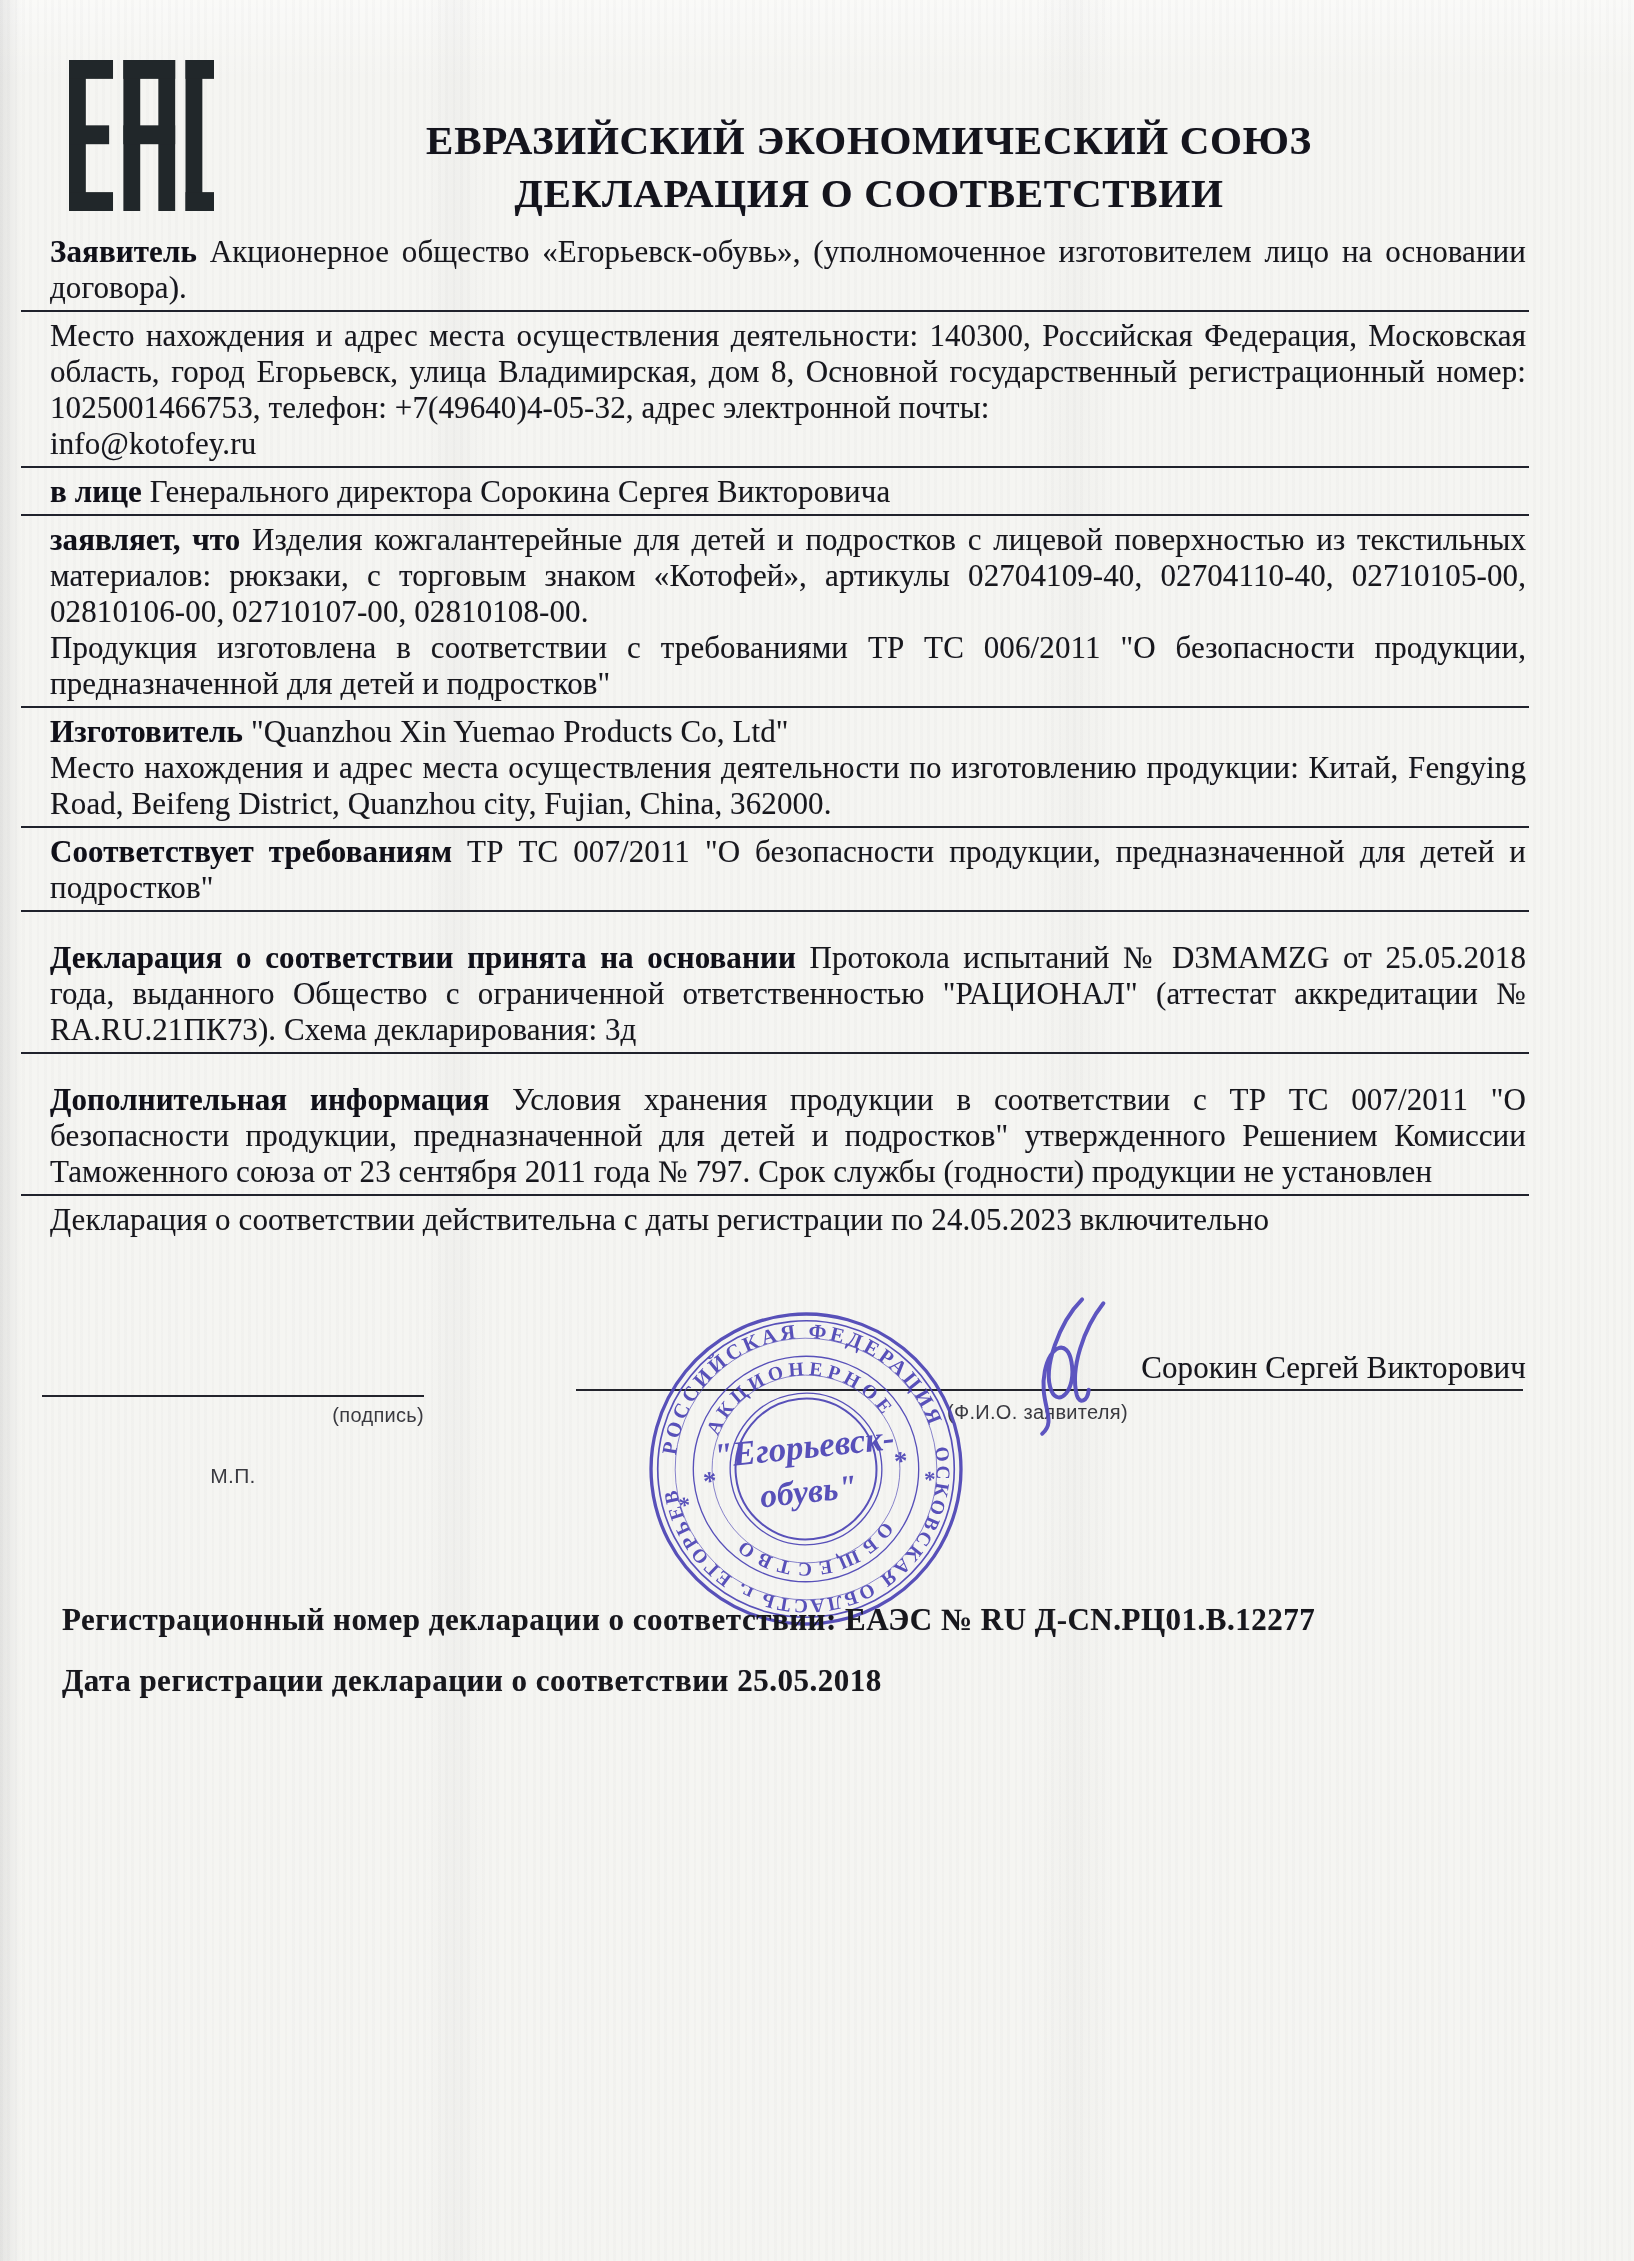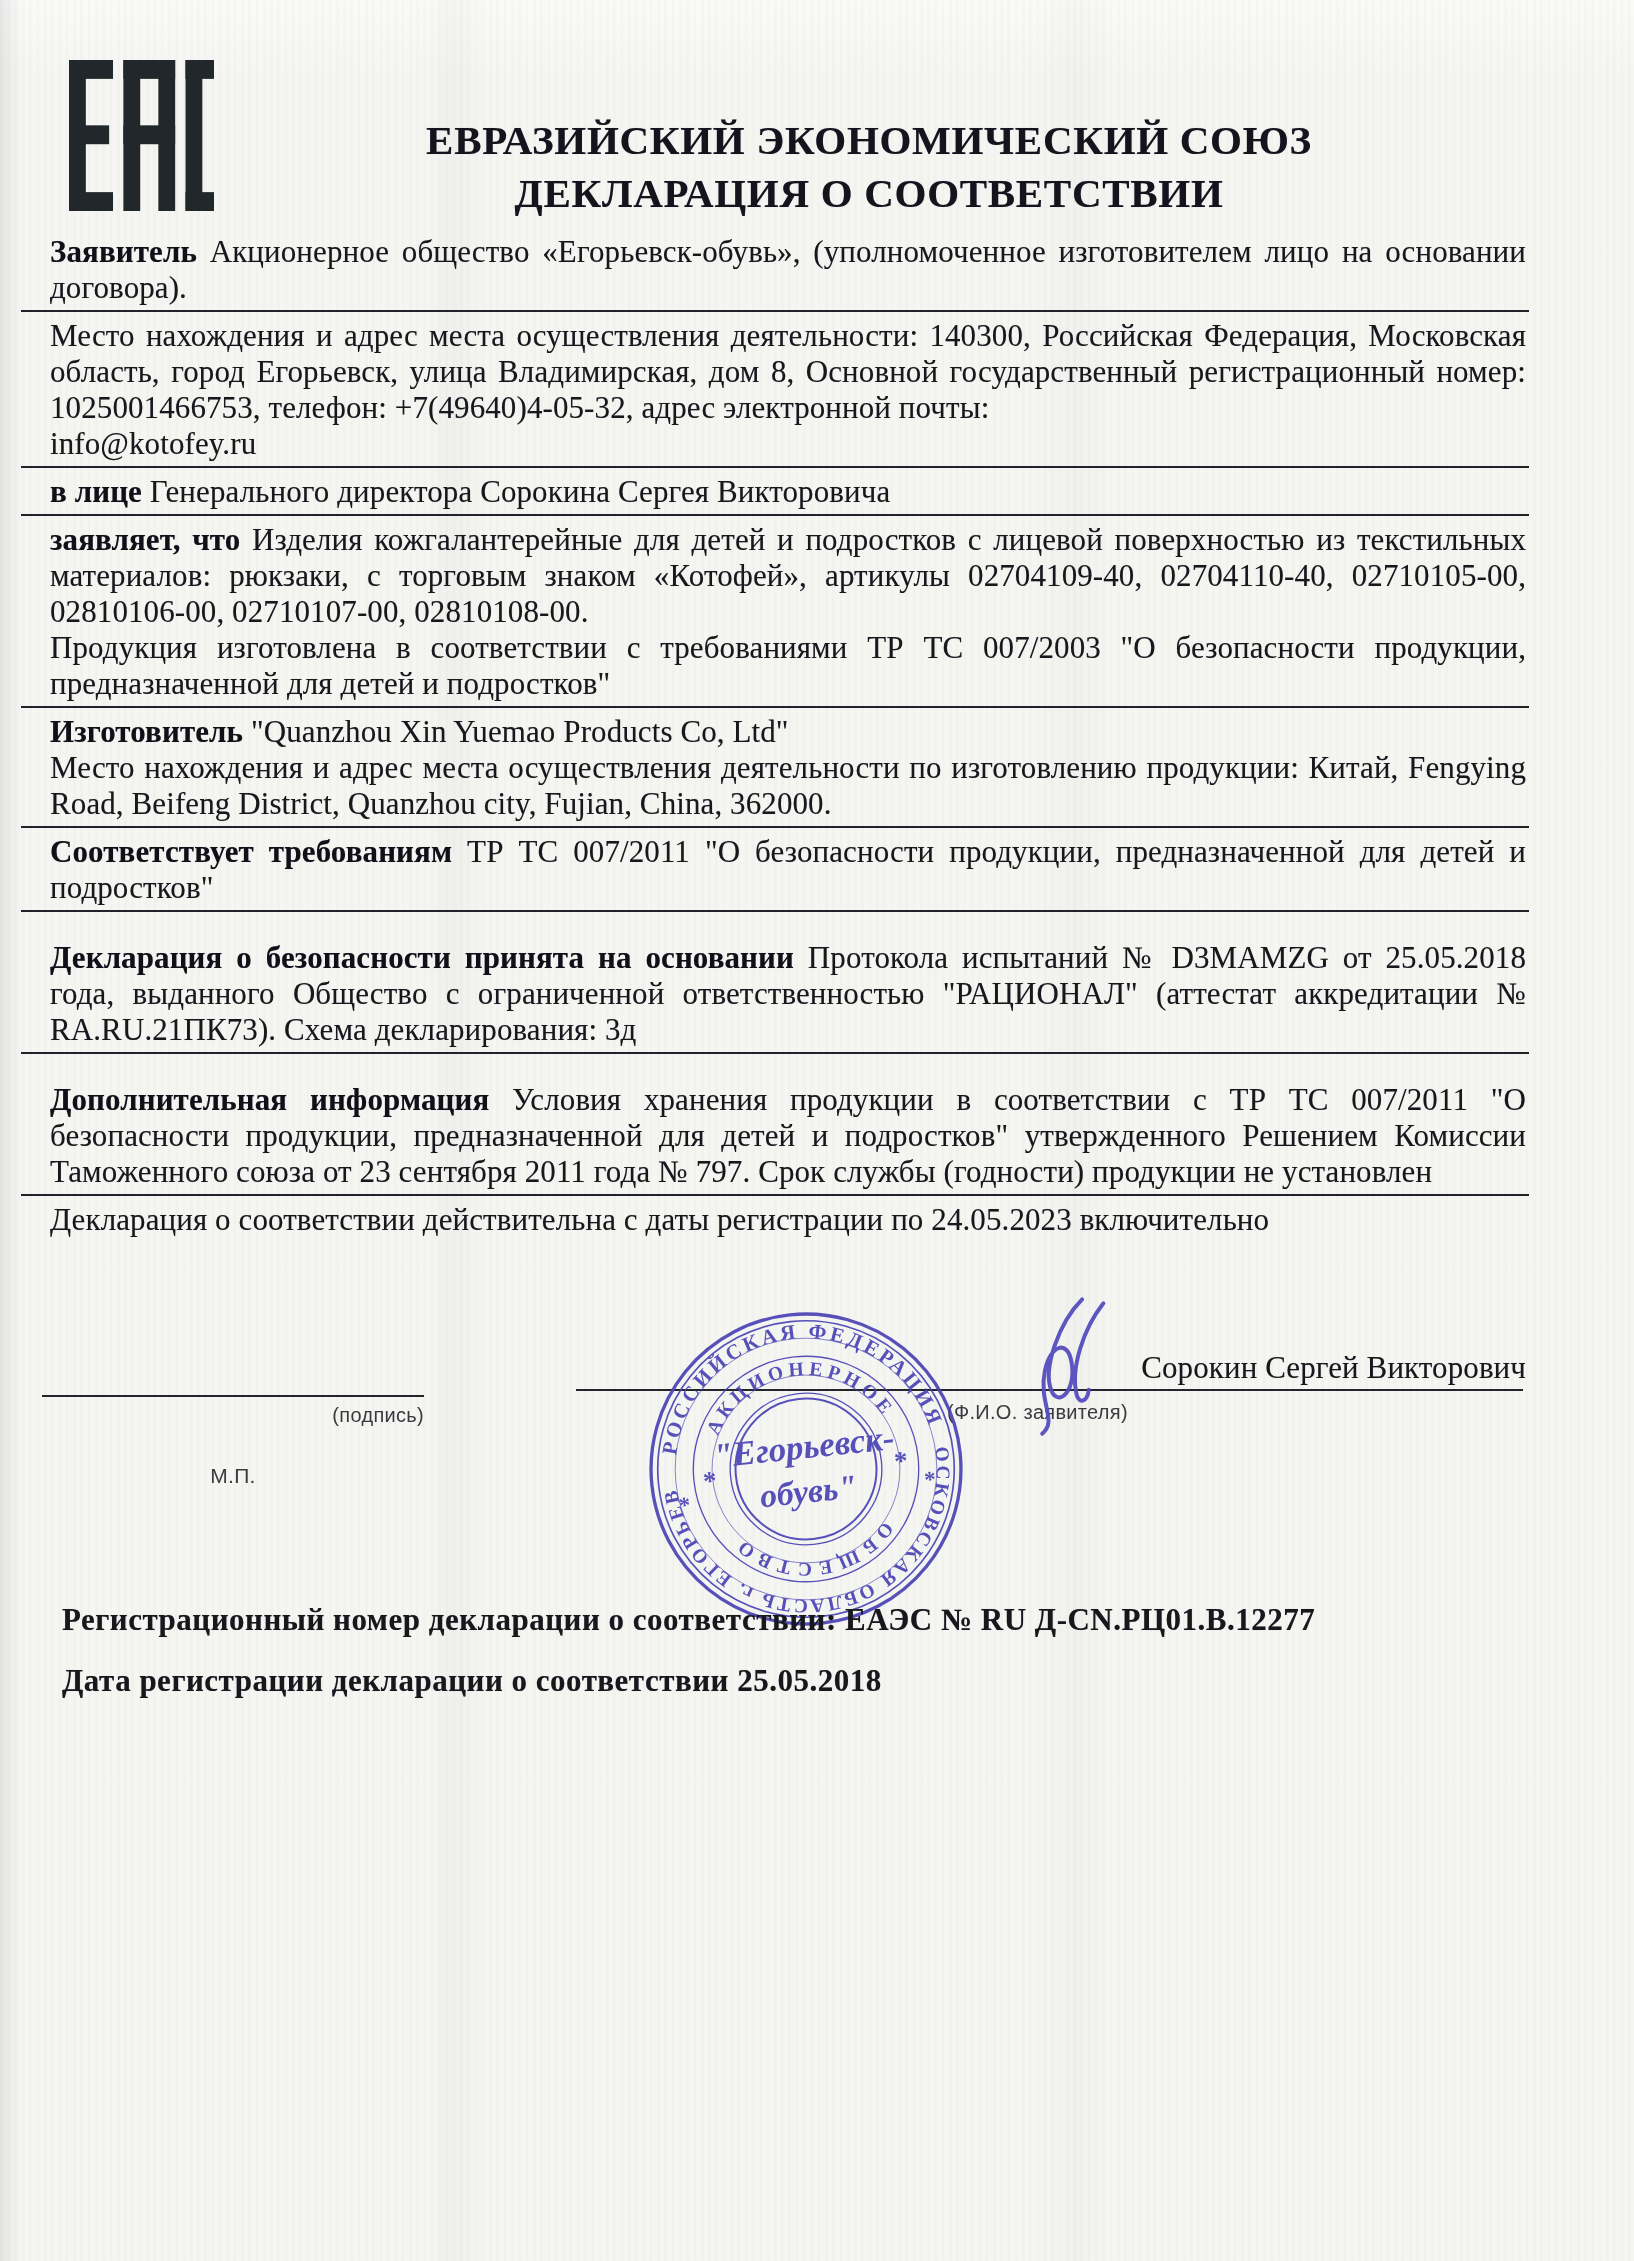--- a/index.html
+++ b/index.html
@@ -108,31 +108,31 @@
     <div class="just"><b>Заявитель</b> <span>Акционерное общество «Егорьевск-обувь», (уполномоченное изготовителем лицо на основании договора).</span></div>
     <div class="rule"></div>
 
     <div class="just"><span>Место нахождения и адрес места осуществления деятельности: 140300, Российская Федерация, Московская область, город Егорьевск, улица Владимирская, дом 8, Основной государственный регистрационный номер: 1025001466753, телефон: +7(49640)4-05-32, адрес электронной почты:</span><br><span>info@kotofey.ru</span></div>
     <div class="rule"></div>
 
     <div><b>в лице</b> <span>Генерального директора Сорокина Сергея Викторовича</span></div>
     <div class="rule"></div>
 
     <div class="just"><b>заявляет, что</b> <span>Изделия кожгалантерейные для детей и подростков с лицевой поверхностью из текстильных материалов: рюкзаки, с торговым знаком «Котофей», артикулы 02704109-40, 02704110-40, 02710105-00, 02810106-00, 02710107-00, 02810108-00.</span></div>
-    <div class="just">Продукция изготовлена в соответствии с требованиями ТР ТС 007/2003 "О безопасности продукции, предназначенной для детей и подростков"</div>
+    <div class="just">Продукция изготовлена в соответствии с требованиями ТР ТС 006/2011 "О безопасности продукции, предназначенной для детей и подростков"</div>
     <div class="rule"></div>
 
     <div><b>Изготовитель</b> <span>"Quanzhou Xin Yuemao Products Co, Ltd"</span></div>
     <div class="just">Место нахождения и адрес места осуществления деятельности по изготовлению продукции: Китай, Fengying Road, Beifeng District, Quanzhou city, Fujian, China, 362000.</div>
     <div class="rule"></div>
 
     <div class="just"><b>Соответствует требованиям</b> <span>ТР ТС 007/2011 "О безопасности продукции, предназначенной для детей и подростков"</span></div>
     <div class="rule"></div>
 
-    <div class="just gap-top"><b>Декларация о безопасности принята на основании</b> <span>Протокола испытаний № D3MAMZG от 25.05.2018 года, выданного Общество с ограниченной ответственностью "РАЦИОНАЛ" (аттестат аккредитации № RA.RU.21ПК73). Схема декларирования: 3д</span></div>
+    <div class="just gap-top"><b>Декларация о соответствии принята на основании</b> <span>Протокола испытаний № D3MAMZG от 25.05.2018 года, выданного Общество с ограниченной ответственностью "РАЦИОНАЛ" (аттестат аккредитации № RA.RU.21ПК73). Схема декларирования: 3д</span></div>
     <div class="rule"></div>
 
     <div class="just gap-top"><b>Дополнительная информация</b> <span>Условия хранения продукции в соответствии с ТР ТС 007/2011 "О безопасности продукции, предназначенной для детей и подростков" утвержденного Решением Комиссии Таможенного союза от 23 сентября 2011 года № 797. Срок службы (годности) продукции не установлен</span></div>
     <div class="rule"></div>
 
     <div class="validity">Декларация о соответствии действительна с даты регистрации по 24.05.2023 включительно</div>
   </div>
 
   <div class="sigline left"></div>
   <div class="sigline right"></div>

